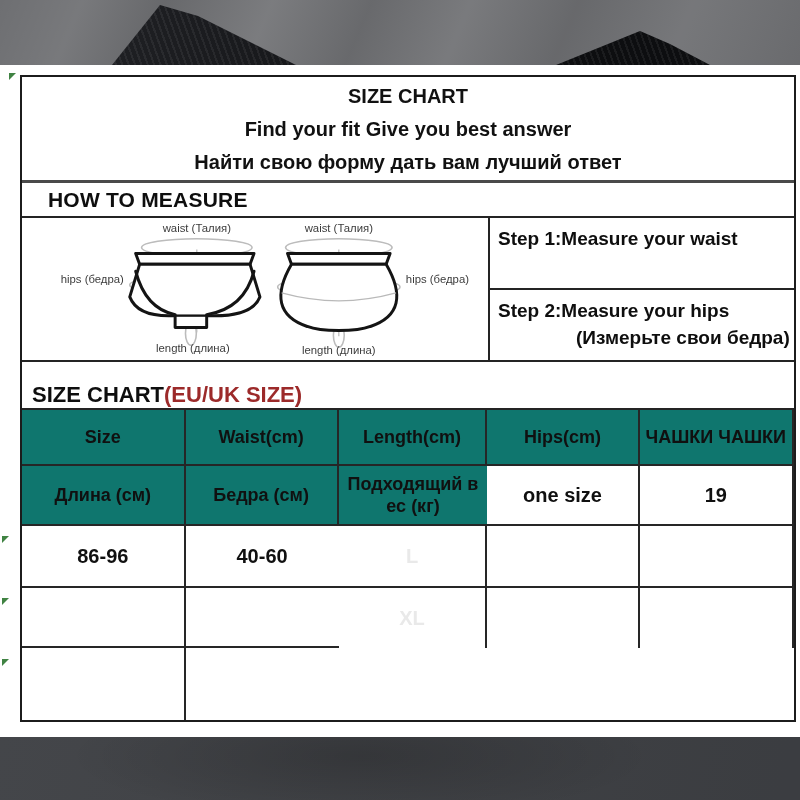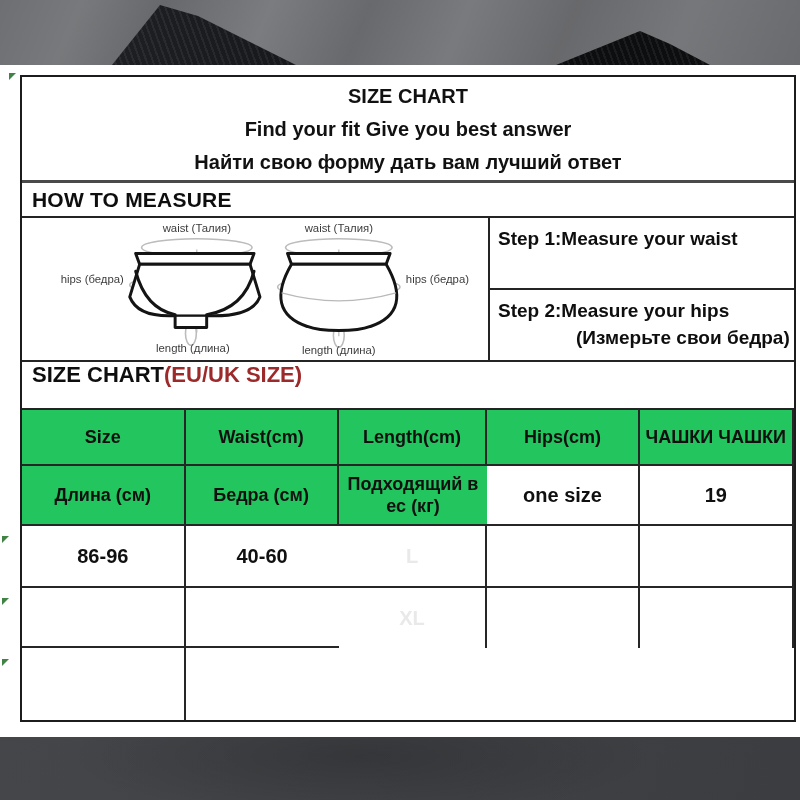--- a/index.html
+++ b/index.html
@@ -40,44 +40,44 @@
   .panel { position:absolute; left:8px; top:65px; width:800px; height:672px; background:#ffffff; }
   .sheet {
     position:absolute; left:12px; top:10px; width:776px; height:647px;
     border:2px solid #1c1c1c; display:flex; flex-direction:column; background:#fff;
   }
 
   .title-block { height:106px; border-bottom:3px solid #4a4a4a; display:flex; flex-direction:column; justify-content:center; gap:2px; padding-top:2px; }
   .title-line { text-align:center; font-weight:700; font-size:20px; line-height:31px; color:#111; }
 
   .htm-row { height:35px; border-bottom:2px solid #242424; display:flex; align-items:center; padding-left:10px; }
-  .htm-heading { font-weight:700; font-size:21px; color:#0e0e0e; letter-spacing:0.2px; }
+  .htm-heading { font-weight:700; font-size:21px; color:#0e0e0e; letter-spacing:0.2px;margin-left:16px; }
 
   .measure-row { height:144px; border-bottom:2px solid #242424; display:flex; }
   .diagrams { flex:1; position:relative; }
   .diagrams svg { display:block; width:100%; height:100%; }
   .steps { width:306px; border-left:2px solid #242424; display:flex; flex-direction:column; }
   .step { flex:1; padding:7px 4px 0 8px; }
   .step.first { border-bottom:2px solid #242424; }
   .step-line1 { font-weight:700; font-size:19px; color:#0e0e0e; line-height:27px; }
   .step-line2 { font-weight:700; font-size:19px; color:#0e0e0e; line-height:27px; padding-left:78px; }
 
-  .sc-heading-row { height:48px; display:flex; align-items:flex-start; padding-left:10px; border-bottom:2px solid #242424; }
+  .sc-heading-row { height:48px; display:flex; align-items:flex-end; padding-left:10px; border-bottom:2px solid #242424; }
   .sc-heading { font-weight:700; font-size:22px; color:#0e0e0e; }
   .sc-heading .red { color:#9c2a2a; }
 
   .size-table { flex:1; display:grid; grid-template-columns:21.2% 19.8% 19.3% 19.7% 20%; grid-template-rows:56px 60px 62px 60px auto; }
   .cell {
     border-right:2px solid #262626; border-bottom:2px solid #262626;
     display:flex; align-items:center; justify-content:center; text-align:center;
     font-weight:700; font-size:18px; color:#101010; padding:2px 4px; line-height:22px;
   }
   .cell.last-col { border-right:none; }
   .cell.last-row { border-bottom:none; }
-  .cell.head { background:#22c55e; }
+  .cell.head { background:#0f766e; }
   .cell.data { font-size:20px; }
   .cell.num { font-weight:600; }
   .cell.ghost { color:#e9e9e9; font-weight:700; }
 
   
   .green-mark { position:absolute; width:0; height:0; border-top:7px solid #1f6d22; border-right:7px solid transparent; opacity:0.85; }
   .gm1 { left:9px;  top:73px; }
   .gm2 { left:2px;  top:536px; }
   .gm3 { left:2px;  top:598px; }
   .gm4 { left:2px;  top:659px; }

